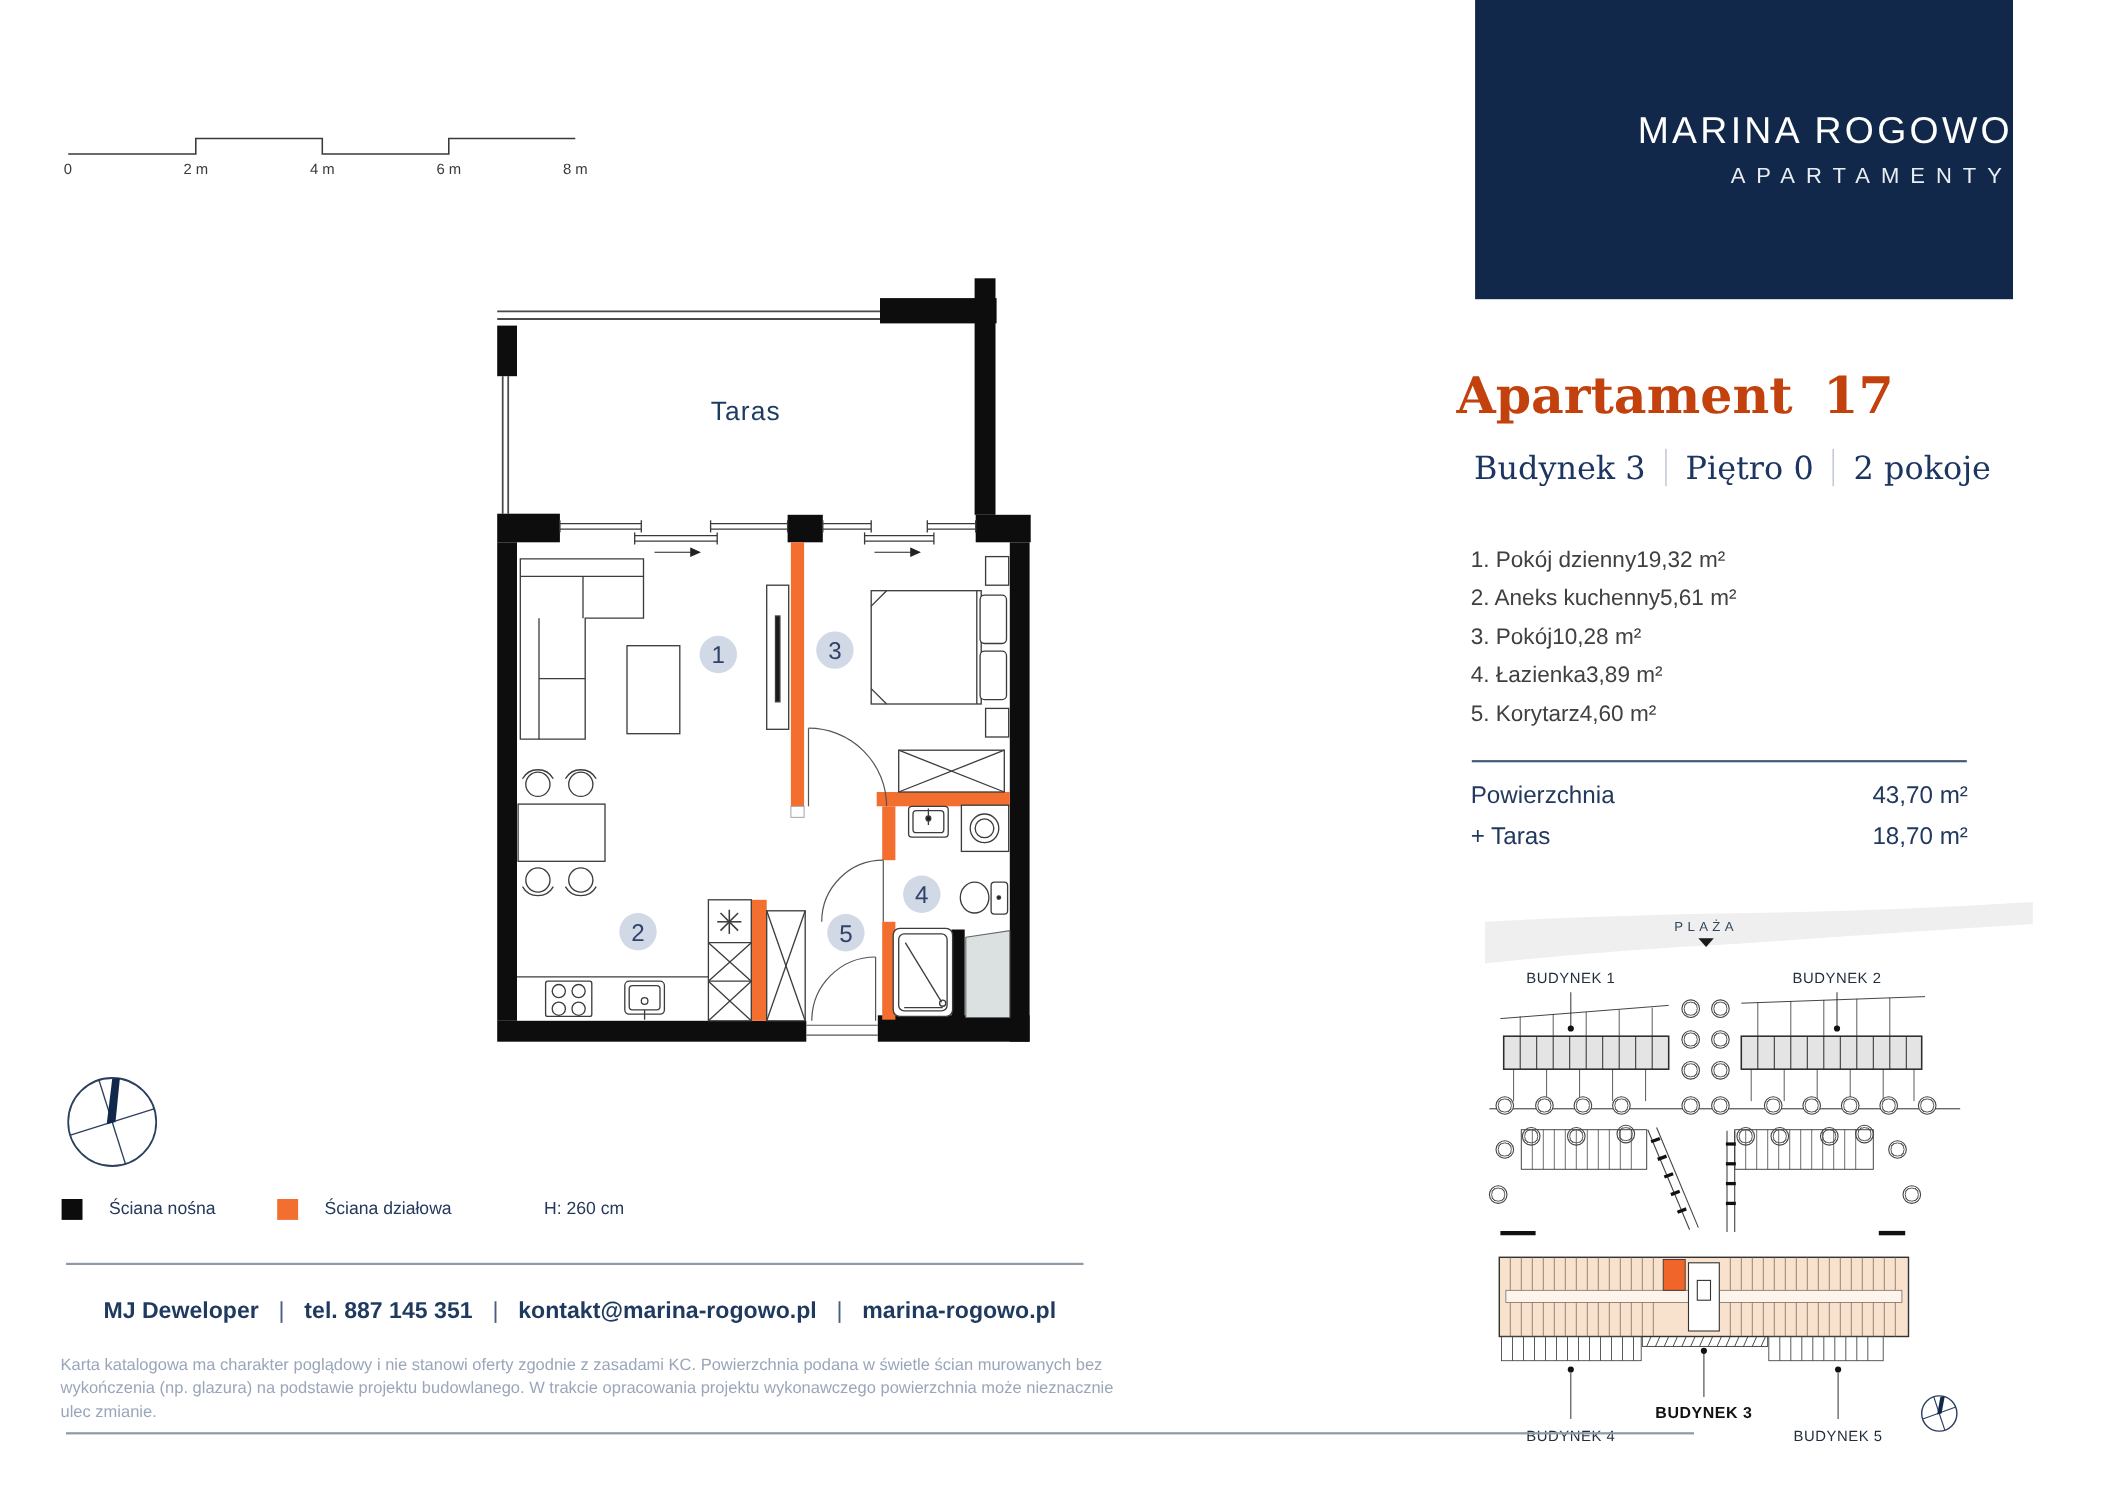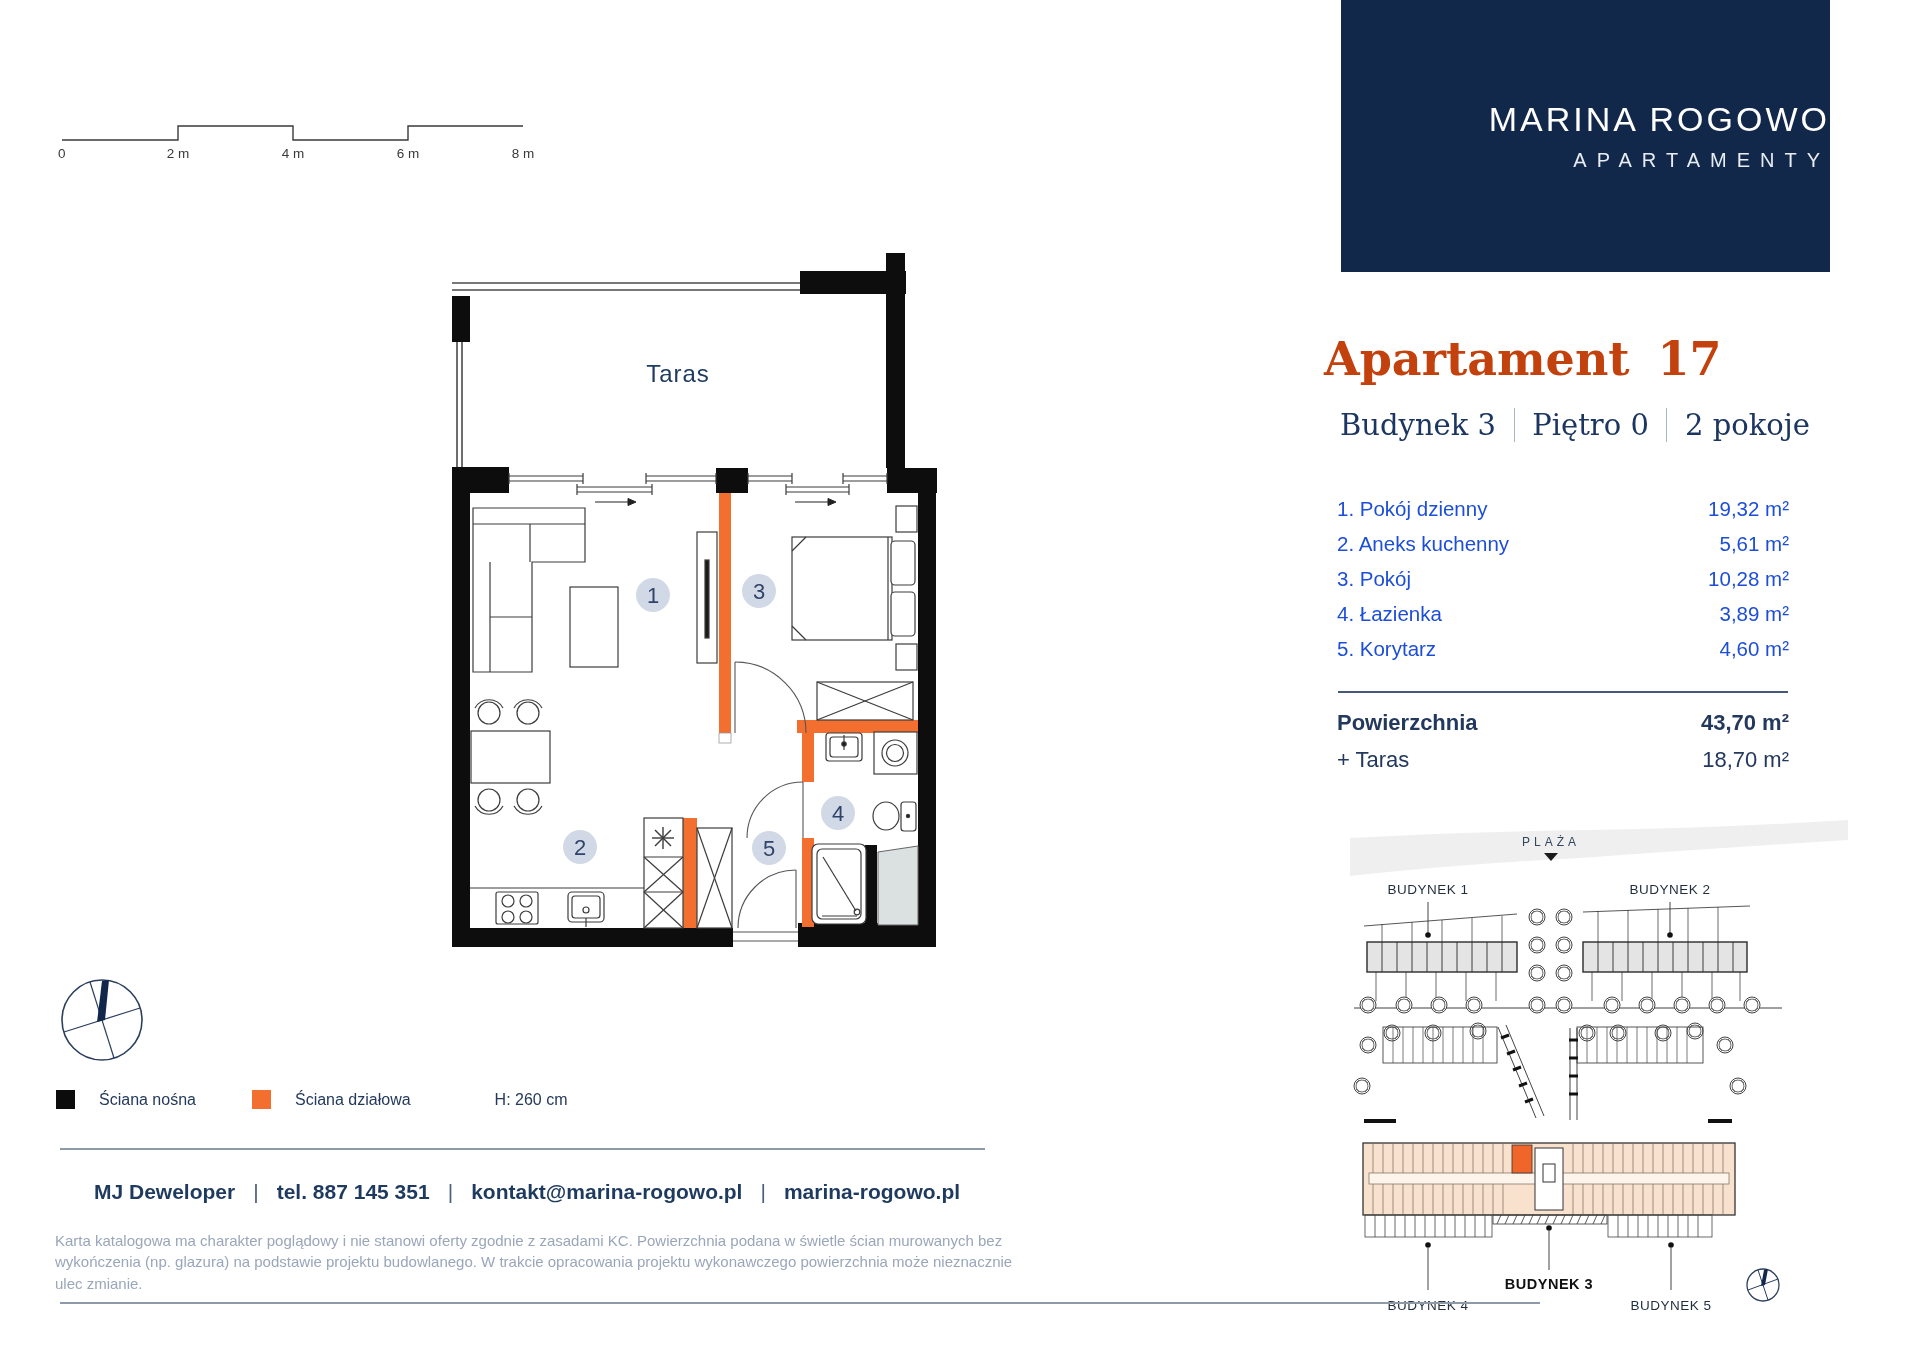--- a/index.html
+++ b/index.html
@@ -10,25 +10,25 @@
   
   .logo-block{left:1341px;top:0;width:489px;height:272px;background:#12284a;display:flex;flex-direction:column;align-items:flex-end;justify-content:center;}
   .logo-title{color:#fff;font-size:34px;font-weight:500;letter-spacing:3px;white-space:nowrap;}
   .logo-sub{color:#e8edf4;font-size:20px;font-weight:300;letter-spacing:10px;margin-top:10px;white-space:nowrap;}
   
   .hdr-title{left:1324px;top:332px;width:460px;font-family:"DejaVu Serif","Liberation Serif",serif;font-weight:700;font-size:46px;color:#c2410c;white-space:nowrap;}
   .hdr-num{margin-left:28px;}
   .hdr-sub{left:1340px;top:408px;width:470px;font-family:"DejaVu Serif","Liberation Serif",serif;font-size:29px;color:#1d3661;display:flex;align-items:center;justify-content:space-between;white-space:nowrap;}
   .hdr-sub .bar{display:inline-block;width:1px;height:34px;background:#a9b4c4;}
   .rooms{left:1337px;top:496px;width:452px;}
-  .room-row{display:flex;justify-content:space-between;font-size:20.5px;color:#1d4ed8;height:35px;line-height:26px;}
+  .room-row{display:flex;font-size:20.5px;color:#404040;height:35px;line-height:26px;}
   .rule-navy{left:1338px;top:691px;width:450px;height:2px;background:#44597a;}
   .sum{left:1337px;top:708px;width:452px;}
   .sum-row{display:flex;justify-content:space-between;font-size:22px;color:#22385d;height:37px;line-height:30px;}
-  .sum-row.b{font-weight:700;}
+  .sum-row.b{font-weight:400;}
   
   .legend{left:56px;top:1090px;width:700px;display:flex;align-items:center;font-size:16px;color:#24395b;}
   .sw{width:19px;height:19px;display:inline-block;margin-right:24px;}
   .sw.black{background:#0c0c0c;}
   .sw.orange{background:#f26f2f;margin-left:56px;}
   .legend .h{margin-left:84px;}
   .rule-gray1{left:60px;top:1148px;width:925px;height:2px;background:#8e9aa8;}
   .rule-gray2{left:60px;top:1302px;width:1480px;height:2px;background:#8e9aa8;}
   .footer-nav{left:58px;top:1180px;width:1000px;display:flex;align-items:center;font-size:21px;font-weight:600;color:#1e3a5f;white-space:nowrap;margin-left:36px;}
   .footer-nav .sep{margin:0 18px;font-weight:400;color:#4a5f7d;}

